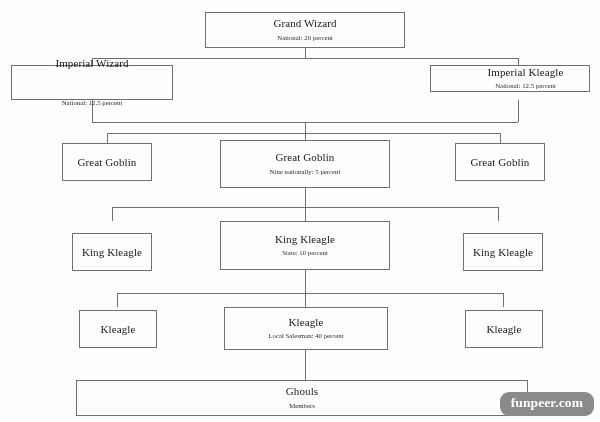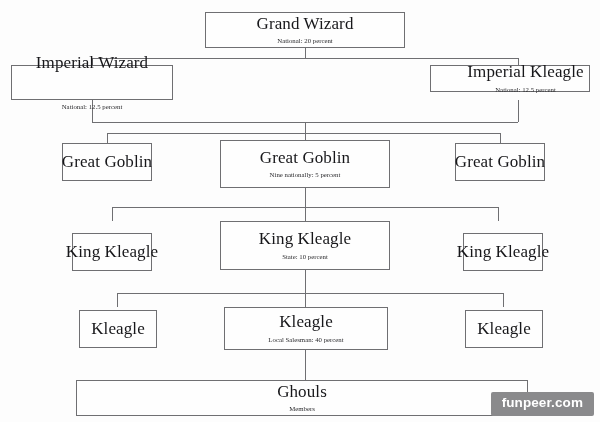--- a/index.html
+++ b/index.html
@@ -27,44 +27,44 @@
     border:1px solid #6f6f72;
     display:flex;
     flex-direction:column;
     align-items:center;
     justify-content:center;
     text-align:center;
     z-index:5;
   }
   .node .title{
     font-family:"Liberation Serif", serif;
-    font-size:17px;
+    font-size:11px;
     color:#17171a;
     line-height:1.15;
     letter-spacing:.1px;
     white-space:nowrap;
   }
   .node .subtitle{
     font-family:"Liberation Serif", serif;
     font-size:6.8px;
     color:#2b2b2e;
     line-height:1.15;
     margin-top:4px;
     white-space:nowrap;
   }
   .node.has-sub .title{margin-top:-1px;}
   
   #watermark{
     position:absolute;
     right:6px;bottom:6px;
     background:#8a8a8c;
     color:#ffffff;
-    border-radius:2px;
+    border-radius:9px;
     padding:4px 11px 5px 11px;
-    font-family:Liberation Sans, sans-serif;
+    font-family:Liberation Serif, serif;
     font-size:13.5px;
     font-weight:bold;
     letter-spacing:.1px;
     z-index:40;
     line-height:1.1;
   }
 </style>
 </head>
 <body>
 

